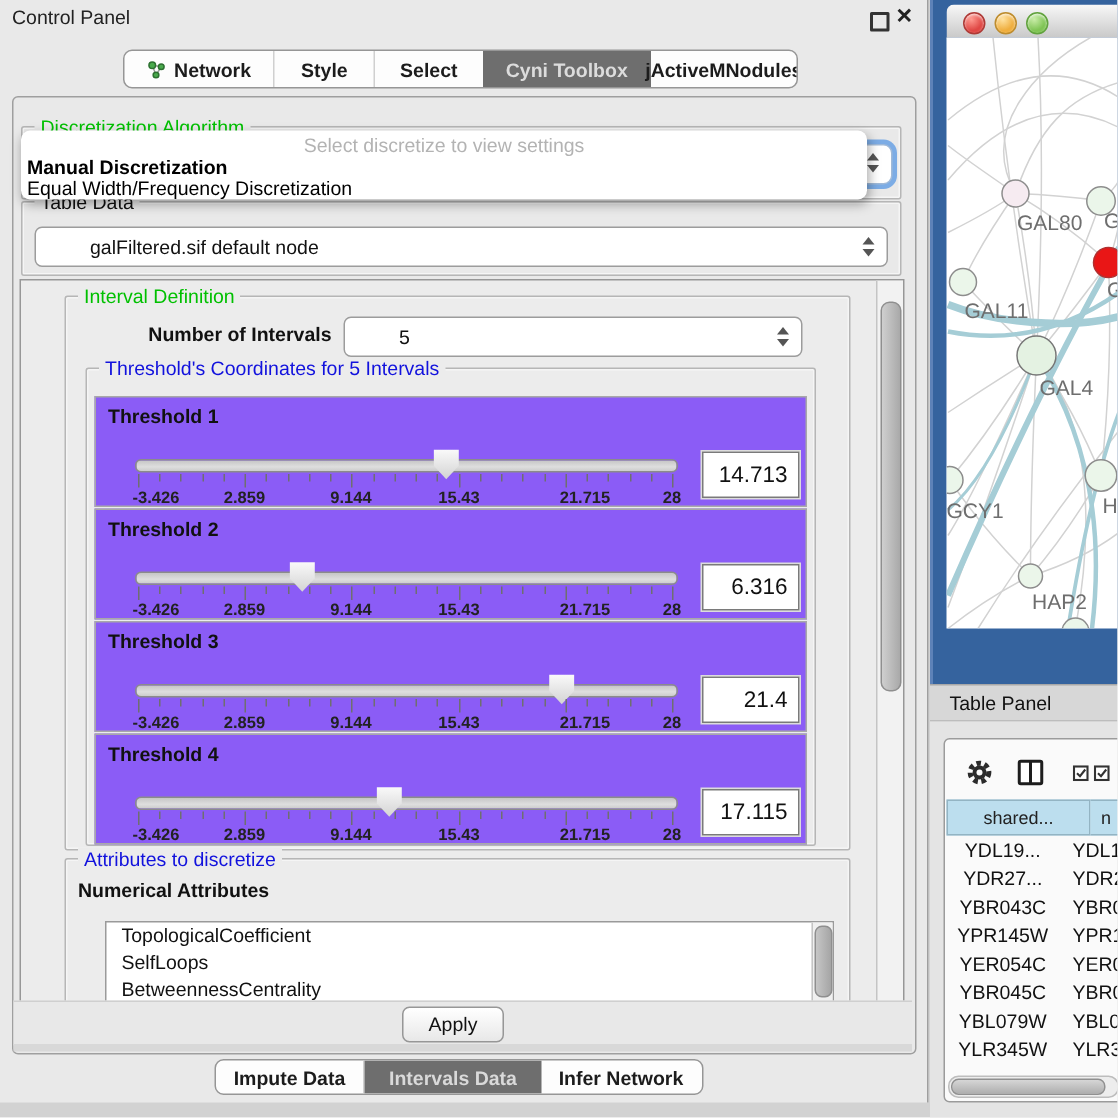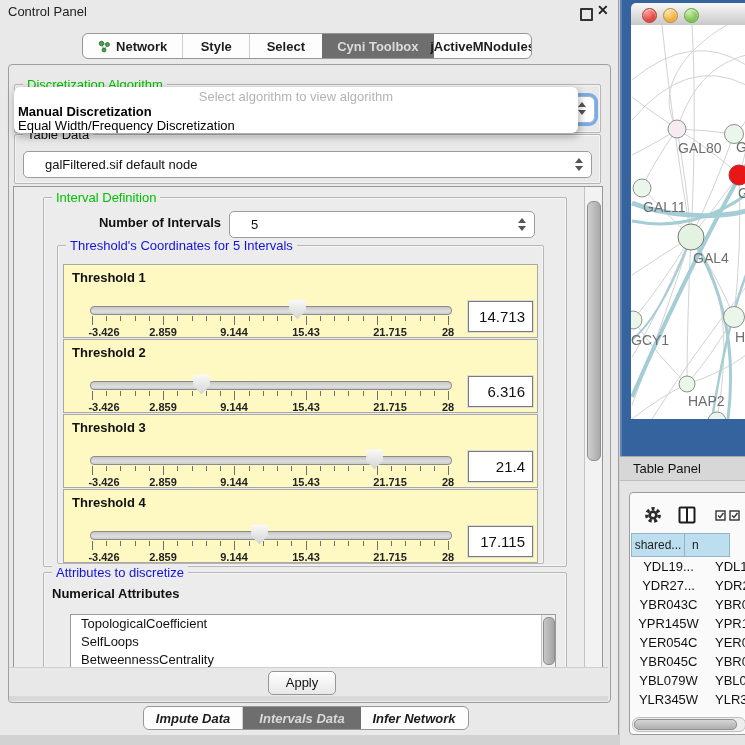--- a/index.html
+++ b/index.html
@@ -28,38 +28,38 @@
   .gtitle{position:absolute;top:-8px;left:8px;background:#e9e9e9;padding:0 4px;font-size:13px;}
   .gtitle.on-scroll{background:#ececec;}
   .green{color:#00c000;}
   .blue{color:#1212dd;}
 
   .disc-group{left:14px;top:84px;width:585px;height:47px;}
   .hidden-combo{left:22px;top:96px;width:571px;height:25px;background:#fff;border:1px solid #9fb9d8;
                 border-radius:6px;box-shadow:0 0 0 3px rgba(96,156,227,.8);}
   .table-data-group{left:14px;top:134px;width:585px;height:48px;}
   .combo{background:#fff;border:1px solid #9c9c9c;border-radius:5px;display:flex;align-items:center;}
-  .combo .val{padding-left:21px;flex:1;font-size:13px;color:#111;}
+  .combo .val{padding-left:21px;flex:1;font-size:13px;color:#111;margin-left:15px;}
   .spinner{width:11px;margin-right:7px;display:flex;flex-direction:column;align-items:center;gap:3px;}
   .spinner i{width:0;height:0;border-left:4px solid transparent;border-right:4px solid transparent;}
   .spinner .up{border-bottom:5px solid #555;}
   .spinner .dn{border-top:5px solid #555;}
   .td-combo{position:absolute;left:8px;top:16px;width:567px;height:25px;}
 
   
   .scrollpane{left:13px;top:186px;width:588px;height:481px;border:1px solid #979797;background:#ececec;overflow:hidden;}
   .vscroll{position:absolute;right:0;top:0;width:17px;height:100%;background:#f2f2f2;border-left:1px solid #c4c4c4;}
   .vscroll .thumb{position:absolute;left:2px;width:12px;border-radius:6px;background:linear-gradient(90deg,#cfcfcf,#a9a9a9);border:1px solid #8f8f8f;}
 
   .interval-group{left:29px;top:10px;width:522px;height:368px;}
   .noi-label{left:44px;top:28px;width:163px;text-align:right;font-weight:bold;}
   .noi-combo{left:215px;top:24px;width:304px;height:25px;}
   .threshold-group{left:43px;top:58px;width:485px;height:317px;}
 
-  .threshold-panel{position:absolute;left:49px;width:473px;height:72px;border:1px solid #a8a8a8;background:#fef9c3;}
+  .threshold-panel{position:absolute;left:49px;width:473px;height:72px;border:1px solid #a8a8a8;background:#8b5cf6;}
   .tp-title{position:absolute;left:8px;top:5px;font-weight:bold;font-size:13px;}
   .track{position:absolute;left:26px;top:41px;width:360px;height:7px;border:1px solid #8b8b8b;border-radius:4px;
          background:linear-gradient(#c6c6c6,#dedede 60%,#cccccc);}
   .handle{position:absolute;top:34px;width:19px;height:21px;
           background:linear-gradient(#fbfbfb,#d2d2d2);
           clip-path:polygon(6% 4%,94% 4%,94% 55%,50% 98%,6% 55%);
           filter:drop-shadow(0 0 1px #777);}
   .ticks{position:absolute;left:28px;top:51px;width:356px;height:10px;}
   .tick{position:absolute;top:0;width:1px;height:5px;background:#6f6f6f;}
   .tick.major{height:9px;}
@@ -77,21 +77,21 @@
   .list-vscroll .thumb{position:absolute;left:1px;top:2px;width:10px;height:46px;border-radius:5px;
                        background:linear-gradient(90deg,#c6c6c6,#a5a5a5);border:1px solid #8f8f8f;}
 
   .apply-strip{left:9px;top:667px;width:599px;height:29px;background:#e8e8e8;border-top:1px solid #cfcfcf;}
   .apply-btn{position:absolute;left:259px;top:3px;width:66px;height:22px;background:linear-gradient(#ffffff,#e8e8e8);
              border:1px solid #979797;border-radius:5px;text-align:center;line-height:21px;font-size:13px;}
   .panel-band{left:9px;top:696px;width:599px;height:5px;background:#d8d8d8;}
 
   .bottom-tabbar{left:143px;top:706px;width:324px;height:22px;background:#fdfdfd;border:1px solid #969696;
                  border-radius:6px;display:flex;overflow:hidden;}
-  .btab{display:flex;align-items:center;justify-content:center;font-weight:bold;font-size:13px;color:#1c1c1c;font-style:italic;}
+  .btab{display:flex;align-items:center;justify-content:center;font-weight:bold;font-size:13px;color:#1c1c1c;}
   .btab.selected{background:#6e6e6e;color:#d9d9d9;}
 
   
   #algo-popup{left:14px;top:87px;width:564px;height:46px;background:#fff;border-radius:6px;z-index:60;
               box-shadow:1px 3px 8px rgba(0,0,0,.35);}
   .pp-ph{position:absolute;left:0;top:2px;width:100%;text-align:center;color:#b3b3b3;font-size:13px;}
   .pp-o1{position:absolute;left:4px;top:17px;font-weight:bold;font-size:13px;color:#000;}
   .pp-o2{position:absolute;left:4px;top:31px;font-size:13px;color:#000;}
 
   
@@ -105,21 +105,21 @@
   .net-canvas{position:absolute;left:9px;top:25px;width:116px;height:394px;background:#fff;overflow:hidden;}
 
   
   #tp-strip{left:620px;top:456px;width:125px;height:25px;background:#d7d7d7;border-top:1px solid #a8a8a8;
             border-bottom:1px solid #bdbdbd;line-height:24px;padding-left:13px;box-sizing:border-box;font-size:13px;color:#111;}
   #tp-body{left:620px;top:481px;width:125px;height:264px;background:#e4e4e4;}
   .tp-container{position:absolute;left:9px;top:11px;width:130px;height:241px;background:#fafafa;
                 border:1px solid #9b9b9b;border-radius:4px;}
   .tp-header{position:absolute;left:1px;top:40px;height:24px;display:flex;}
   .hcell{background:#bcdeee;border:1px solid #93b4c3;box-sizing:border-box;font-size:12px;line-height:22px;color:#222;}
-  .hc1{width:54px;text-align:center;}
+  .hc1{width:96px;text-align:center;}
   .hc2{width:45px;padding-left:7px;border-left:none;}
   .tp-rows{position:absolute;left:1px;top:64px;width:120px;height:152px;overflow:hidden;font-size:13px;}
   .trow{height:19px;line-height:19px;display:flex;}
   .c1{width:75px;text-align:center;}
   .c2{padding-left:9px;}
   .tp-hscroll{position:absolute;left:2px;top:224px;width:112px;height:13px;background:#ededed;
               border:1px solid #bdbdbd;border-radius:7px;}
   .tp-hscroll .thumb{position:absolute;left:1px;top:1px;width:101px;height:9px;border-radius:5px;
                      background:linear-gradient(#d6d6d6,#aeaeae);border:1px solid #909090;}
   .tb-icon{position:absolute;}
@@ -404,21 +404,21 @@
       <div class="btab selected" style="width:118px;">
         <span>Intervals Data</span>
       </div>
       <div class="btab" style="width:106px;">
         <span>Infer Network</span>
       </div>
     </div>
   </div>
 
   <div id="algo-popup" class="abs">
-    <div class="pp-ph">Select algorithm to view algorithm</div>
+    <div class="pp-ph">Select discretize to view settings</div>
     <div class="pp-o1">Manual Discretization</div>
     <div class="pp-o2">Equal Width/Frequency Discretization</div>
   </div>
 
   <div id="network-window" class="abs">
     <div class="net-titlebar">
       <div class="light red"></div>
       <div class="light yellow"></div>
       <div class="light green"></div>
     </div>

